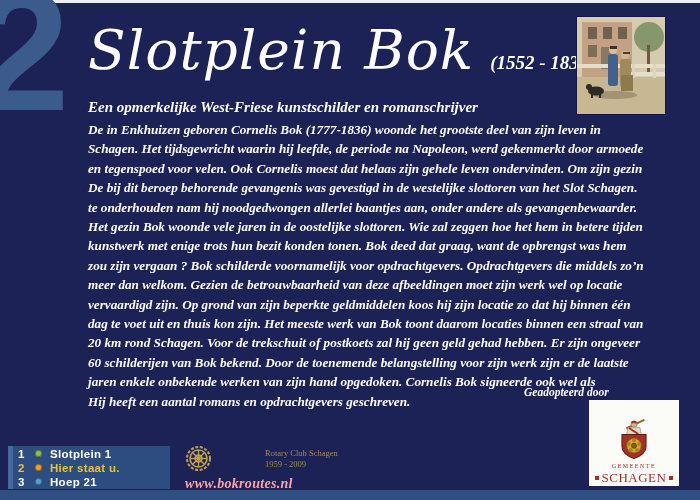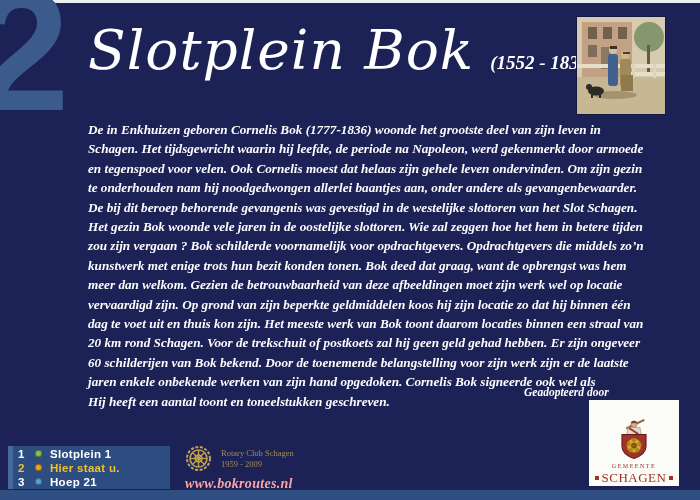--- a/index.html
+++ b/index.html
@@ -73,21 +73,21 @@
   }
   .legend-row { display:flex; align-items:center; height:13px; }
   .legend-num { width:11px; margin-left:5px; font-size:11.5px; font-weight:bold; }
   .legend-dot {
     width:7px; height:7px; border-radius:50%; margin:0 8px 0 6px;
     box-shadow:0 0 0 1px rgba(0,0,0,0.35) inset;
   }
   .legend-label { font-size:11.5px; font-weight:bold; letter-spacing:0.3px; }
 
   .rotary { position:absolute; left:185px; top:445px; display:flex; align-items:center; gap:9px; }
-  .rotary-text { font-family:"Liberation Serif", serif; color:#a28c55; font-size:8.5px; line-height:11px; }
+  .rotary-text { font-family:"Liberation Serif", serif; color:#a28c55; font-size:8.5px; line-height:11px;margin-left:44px; }
 
   .website {
     position:absolute; left:185px; top:476px;
     font-weight:bold; font-style:italic; font-size:14px; color:#fca5a5;
     letter-spacing:0.3px;
   }
 </style>
 </head>
 <body>
 
@@ -125,37 +125,38 @@
       <rect x="46" y="35" width="7" height="2" fill="#4a4032"></rect>
       <rect x="43" y="42" width="11" height="28" rx="3" fill="#a08a5c"></rect>
       <rect x="44" y="58" width="12" height="16" fill="#8f7a4d"></rect>
       <ellipse cx="19" cy="74" rx="8" ry="4.5" fill="#2e2a24"></ellipse>
       <circle cx="12" cy="70" r="3" fill="#2e2a24"></circle>
       <rect x="14" y="76" width="2" height="5" fill="#2e2a24"></rect>
       <rect x="22" y="76" width="2" height="5" fill="#2e2a24"></rect>
     </svg>
   </div>
 
+  <div class="subtitle">Een opmerkelijke West-Friese kunstschilder en romanschrijver</div>
 
   <div id="body-lines">
       <div class="body-line">De in Enkhuizen geboren Cornelis Bok (1777-1836) woonde het grootste deel van zijn leven in</div>
       <div class="body-line">Schagen.  Het tijdsgewricht waarin hij leefde, de periode na Napoleon, werd gekenmerkt door armoede</div>
       <div class="body-line">en tegenspoed voor velen. Ook  Cornelis moest dat helaas zijn gehele leven ondervinden.  Om zijn gezin</div>
+      <div class="body-line">De bij dit beroep behorende gevangenis was gevestigd in de westelijke slottoren van het Slot Schagen.</div>
       <div class="body-line">te onderhouden nam hij noodgedwongen allerlei baantjes aan, onder andere als gevangenbewaarder.</div>
-      <div class="body-line">De bij dit beroep behorende gevangenis was gevestigd in de westelijke slottoren van het Slot Schagen.</div>
       <div class="body-line">Het gezin Bok woonde vele jaren in de oostelijke slottoren. Wie zal zeggen hoe het hem in betere tijden</div>
+      <div class="body-line">kunstwerk met enige trots hun bezit konden tonen. Bok deed dat graag, want de opbrengst was hem</div>
       <div class="body-line">zou zijn vergaan ? Bok schilderde voornamelijk voor opdrachtgevers. Opdrachtgevers die middels zo’n</div>
-      <div class="body-line">kunstwerk met enige trots hun bezit konden tonen. Bok deed dat graag, want de opbrengst was hem</div>
       <div class="body-line">meer dan welkom. Gezien de betrouwbaarheid van deze afbeeldingen moet zijn werk wel op locatie</div>
       <div class="body-line">vervaardigd zijn.  Op grond van zijn beperkte geldmiddelen koos hij zijn locatie zo dat hij binnen één</div>
       <div class="body-line">dag te voet uit en thuis kon zijn.  Het meeste werk van Bok toont daarom locaties binnen een straal van</div>
       <div class="body-line">20  km rond Schagen. Voor de trekschuit of postkoets zal hij geen geld gehad hebben. Er zijn ongeveer</div>
       <div class="body-line">60 schilderijen van Bok bekend. Door de toenemende belangstelling voor zijn werk zijn er de laatste</div>
       <div class="body-line">jaren enkele onbekende werken van zijn hand opgedoken. Cornelis Bok signeerde ook wel als</div>
-      <div class="body-line">Hij heeft een aantal toont en toneelstukken geschreven.</div>
+      <div class="body-line">Hij heeft een aantal romans en opdrachtgevers geschreven.</div>
     </div>
 
   <div class="adopted">Geadopteerd door</div>
 
   <div class="muni-box">
     <svg width="42" height="50" viewBox="0 0 42 50">
       <line x1="12" y1="11" x2="33" y2="1" stroke="#8a6b3a" stroke-width="2.4"></line>
       <circle cx="21" cy="6" r="3.6" fill="#cdb694" stroke="#7a5a3a" stroke-width="0.6"></circle>
       <path d="M17.5,3.5 q3.5,-3 7,0 l-1,2 q-2.5,-1.6 -5,0 z" fill="#a33127"></path>
       <path d="M14,10 h14 l1.5,8 h-17 z" fill="#e3d8c8" stroke="#8a7a62" stroke-width="0.6"></path>

